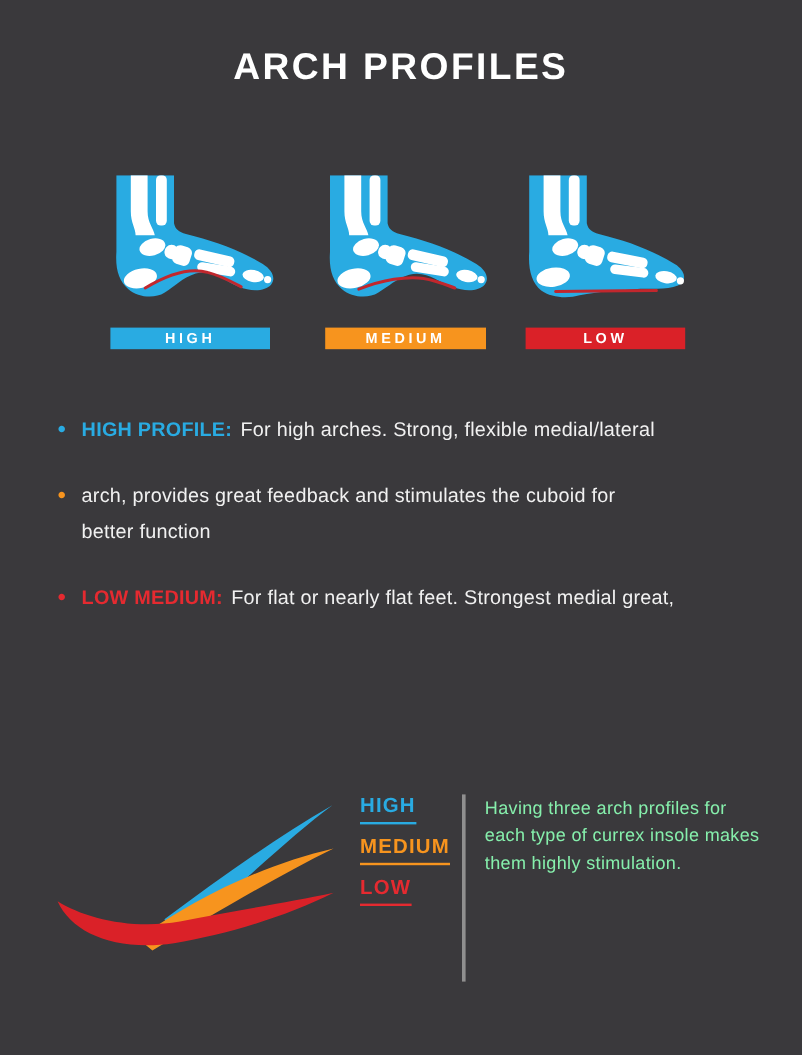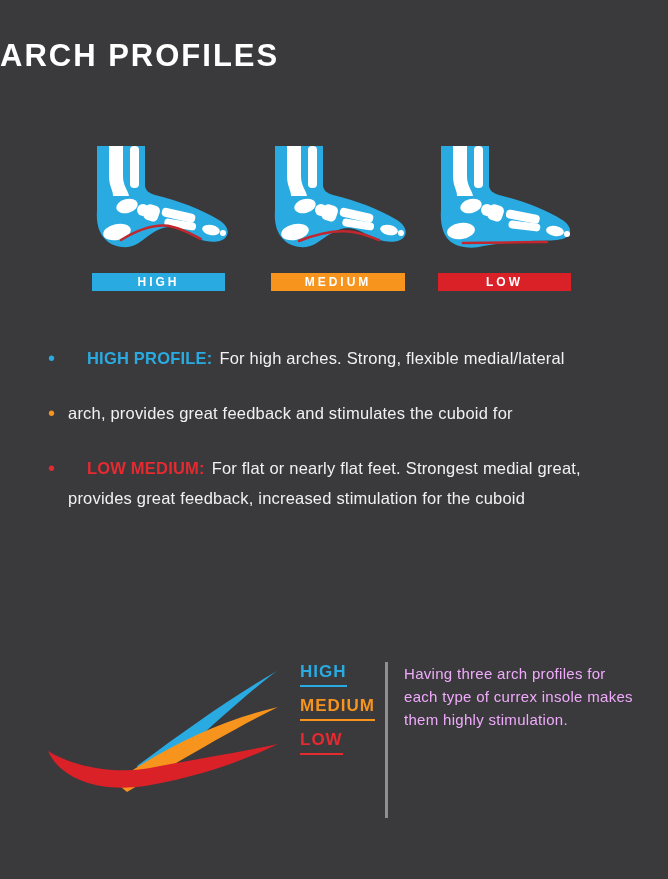--- a/index.html
+++ b/index.html
@@ -3,56 +3,56 @@
 <meta charset="utf-8">
 <style>
   html,body{margin:0;padding:0;background:#3a393c;}
   .page{
     position:relative; width:668px; height:879px; overflow:hidden;
     background:#3a393c; font-family:"Liberation Sans", sans-serif;
   }
   
   .title{
     position:absolute; top:38px; left:0; width:668px; margin:0;
-    color:#ffffff; font-size:31px; font-weight:800;
+    text-align:center; color:#ffffff; font-size:31px; font-weight:800;
     letter-spacing:2px;
   }
   
   .foot-col{position:absolute; top:146px; width:148px; height:112px;}
   .foot-col.f1{left:85px;} .foot-col.f2{left:263px;} .foot-col.f3{left:429px;}
   
   .bar{
     position:absolute; top:273px; height:18px; line-height:18px;
     text-align:center; color:#ffffff; font-size:12px; font-weight:700;
     letter-spacing:3px;
   }
   .bar.b1{left:92px; width:133px; background:#29abe2;}
   .bar.b2{left:271px; width:134px; background:#f7941e;}
   .bar.b3{left:438px; width:133px; background:#da2128;}
   
   .bullets{position:absolute; left:48px; top:343px; width:575px;}
   .bullet{position:relative; padding-left:20px; margin:0 0 25px 0;
     color:#f1f1f1; font-size:16.5px; line-height:30px; letter-spacing:0.2px;}
   .bullet .dot{position:absolute; left:0; top:0; font-size:20px; line-height:30px;}
-  .lead{font-weight:700;margin-left:19px;}
+  .lead{font-weight:700;}
   .rest{margin-left:7px;}
   .c-high{color:#29abe2;} .c-med{color:#f7941e;} .c-low{color:#e52a30;}
   
   .swoosh{position:absolute; left:25px; top:648px; width:270px; height:160px;}
   .legend-item{
     position:absolute; left:300px; font-size:17px; font-weight:800;
     letter-spacing:1px; padding-bottom:3px; border-bottom:2.5px solid currentColor;
     display:inline-block;
   }
   .legend-item.l1{top:662px; color:#29abe2;}
   .legend-item.l2{top:696px; color:#f7941e;}
   .legend-item.l3{top:730px; color:#e52a30;}
   .divider{position:absolute; left:385px; top:662px; width:2.5px; height:156px; background:#8f8f8f;}
   .footnote{position:absolute; left:404px; top:662px; width:232px;
-    color:#f0abfc; font-size:15px; line-height:23px; letter-spacing:0.3px;}
+    color:#86efac; font-size:15px; line-height:23px; letter-spacing:0.3px;}
 </style>
 </head>
 <body>
 
 <div class="page">
 
   <h1 class="title">ARCH PROFILES</h1>
 
   <div class="foot-col f1">
     <svg width="148" height="112" viewBox="0 0 148 112">
@@ -118,26 +118,26 @@
   <div class="bullets">
 
     <div class="bullet">
       <span class="dot c-high">•</span>
       <div><span class="lead c-high">HIGH PROFILE:</span><span class="rest">For high arches. Strong, flexible medial/lateral</span></div>
     </div>
 
     <div class="bullet">
       <span class="dot c-med">•</span>
       <div>arch, provides great feedback and stimulates the cuboid for</div>
+      <div>better function</div>
     </div>
 
     <div class="bullet">
       <span class="dot c-low">•</span>
       <div><span class="lead c-low">LOW MEDIUM:</span><span class="rest">For flat or nearly flat feet. Strongest medial great,</span></div>
-      <div>provides great feedback, increased stimulation for the cuboid</div>
     </div>
 
   </div>
 
   <svg class="swoosh" viewBox="0 0 270 160">
     <path fill="#29abe2" d="M112 118 C158 84,205 50,252 23 C218 48,172 92,122 136 Z"></path>
     <path fill="#f7941e" d="M90 134 C138 100,196 72,253 59 C208 81,158 111,102 144 Z"></path>
     <path fill="#da2128" d="M23 103 C45 117,85 127,125 120 C165 112,215 104,253 96 C213 116,163 131,120 138 C72 145,35 130,23 103 Z"></path>
   </svg>
 

